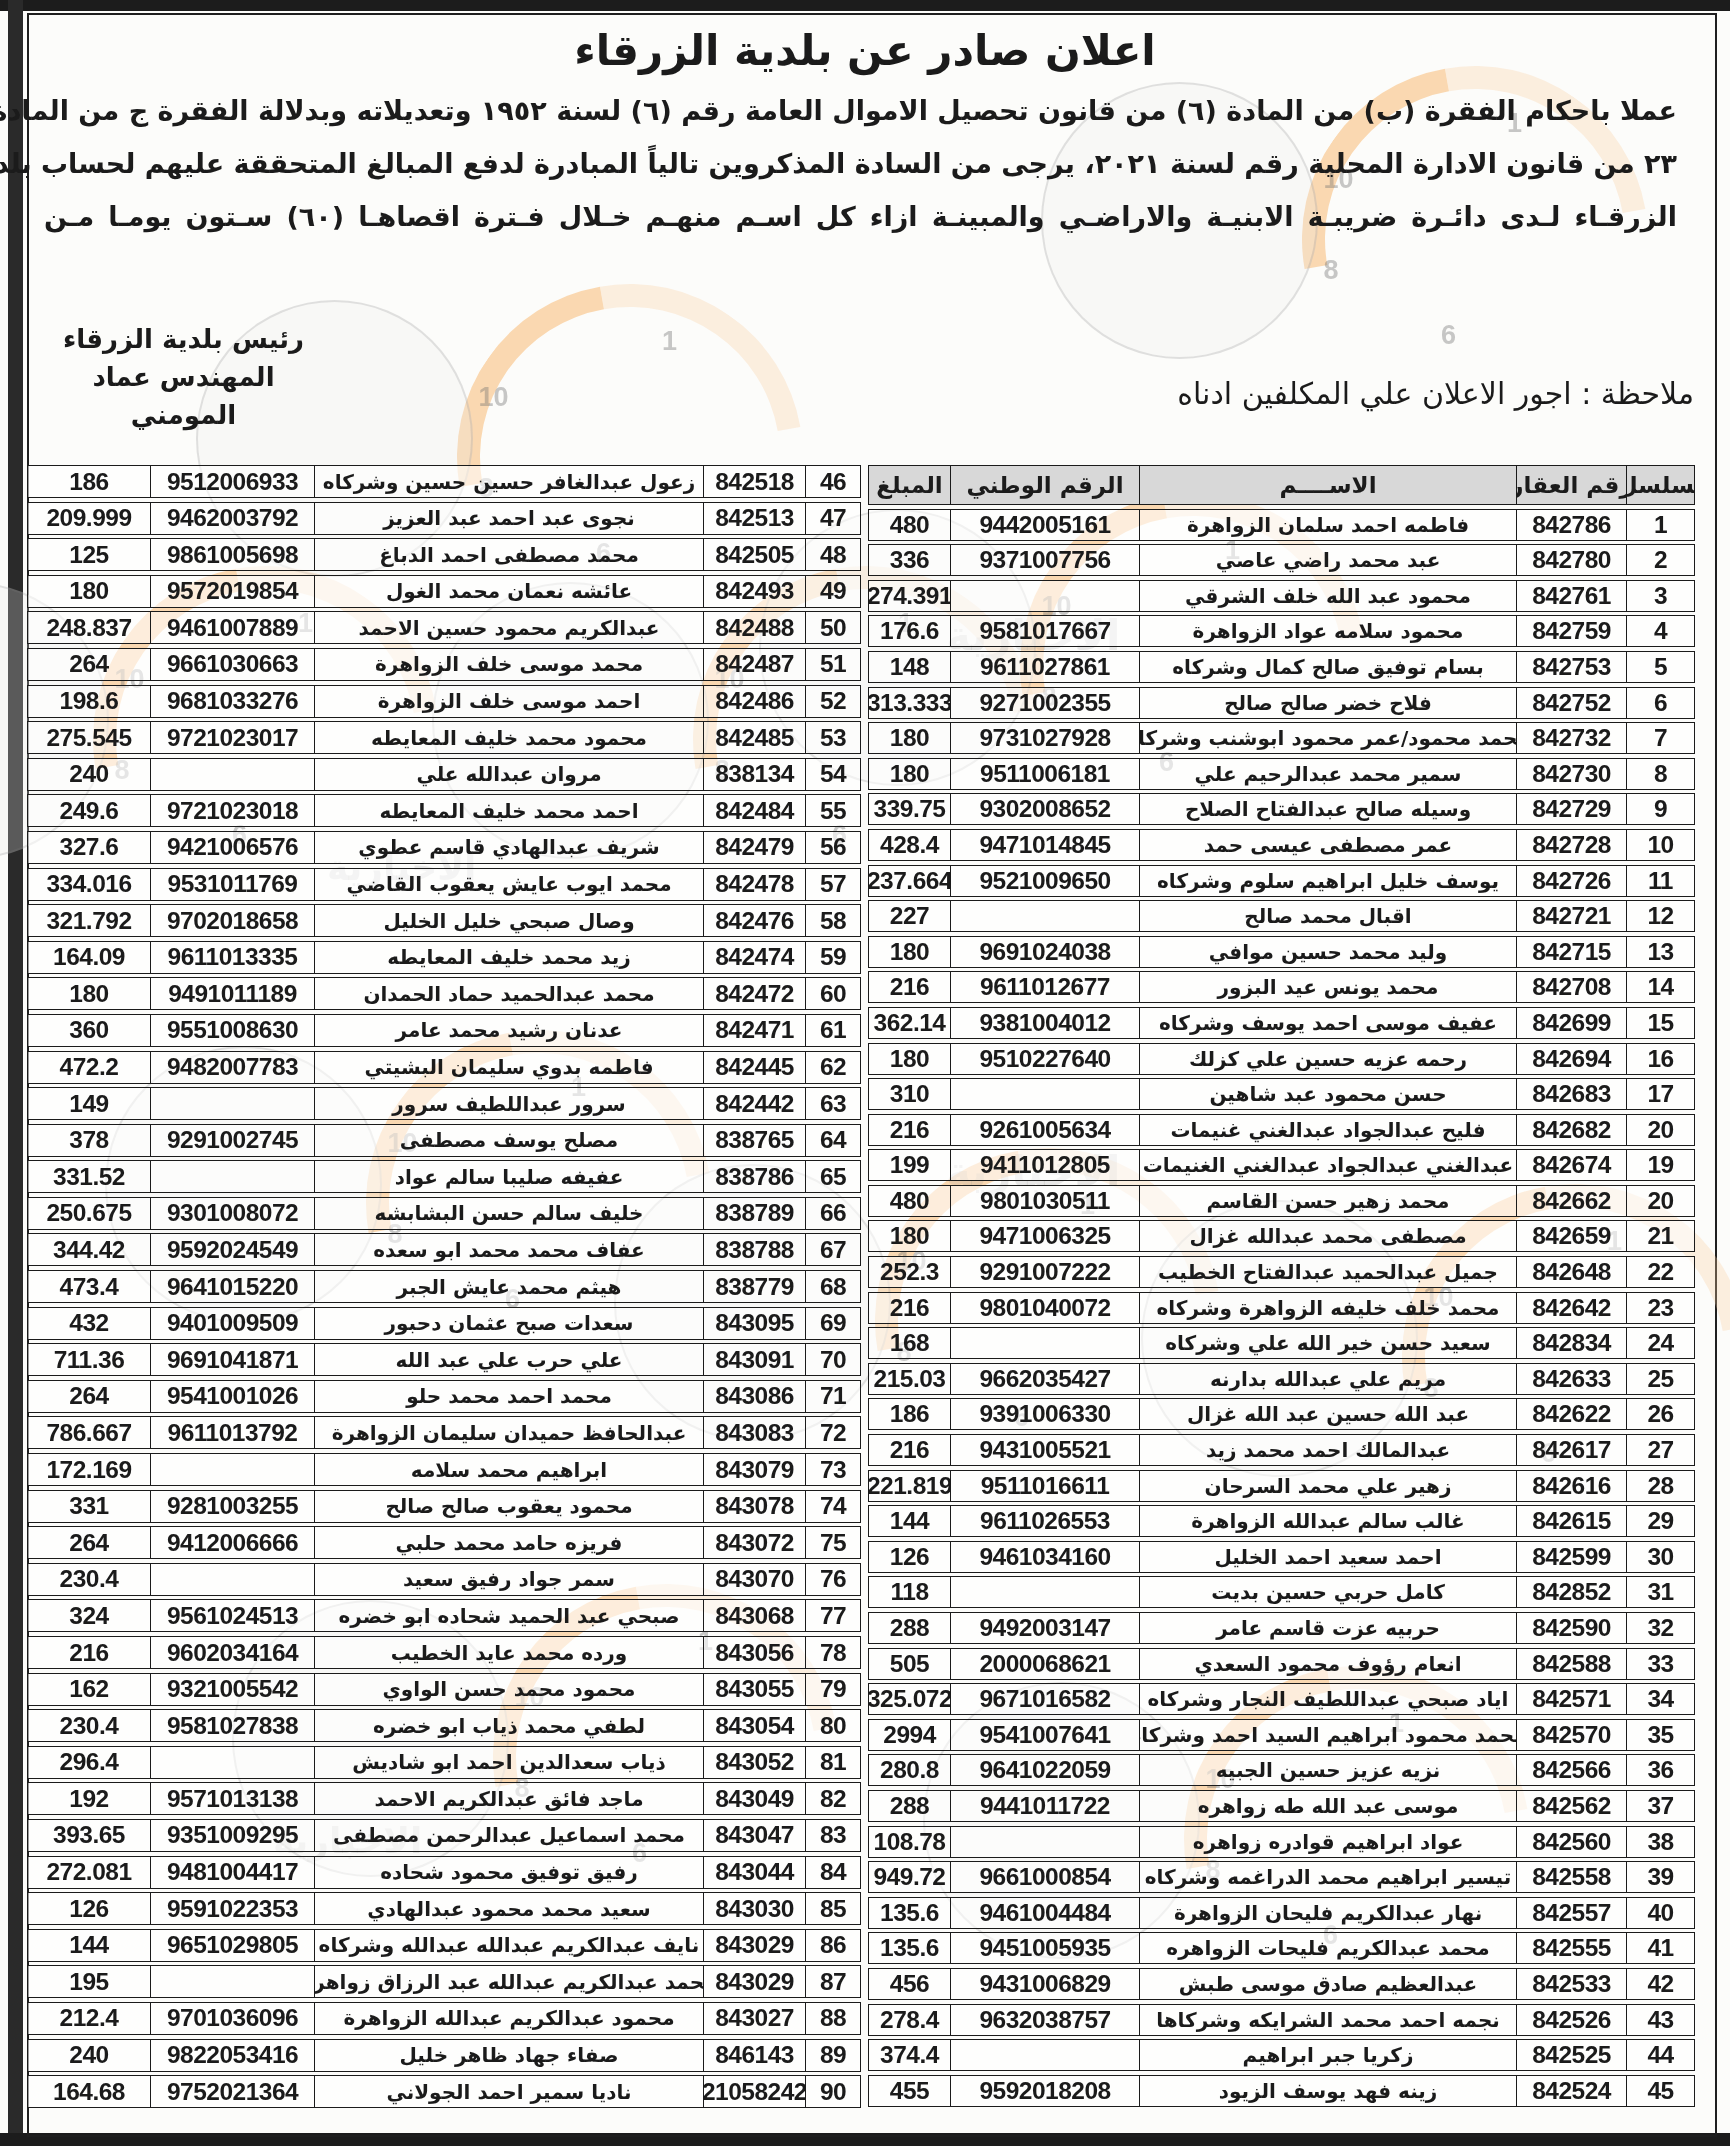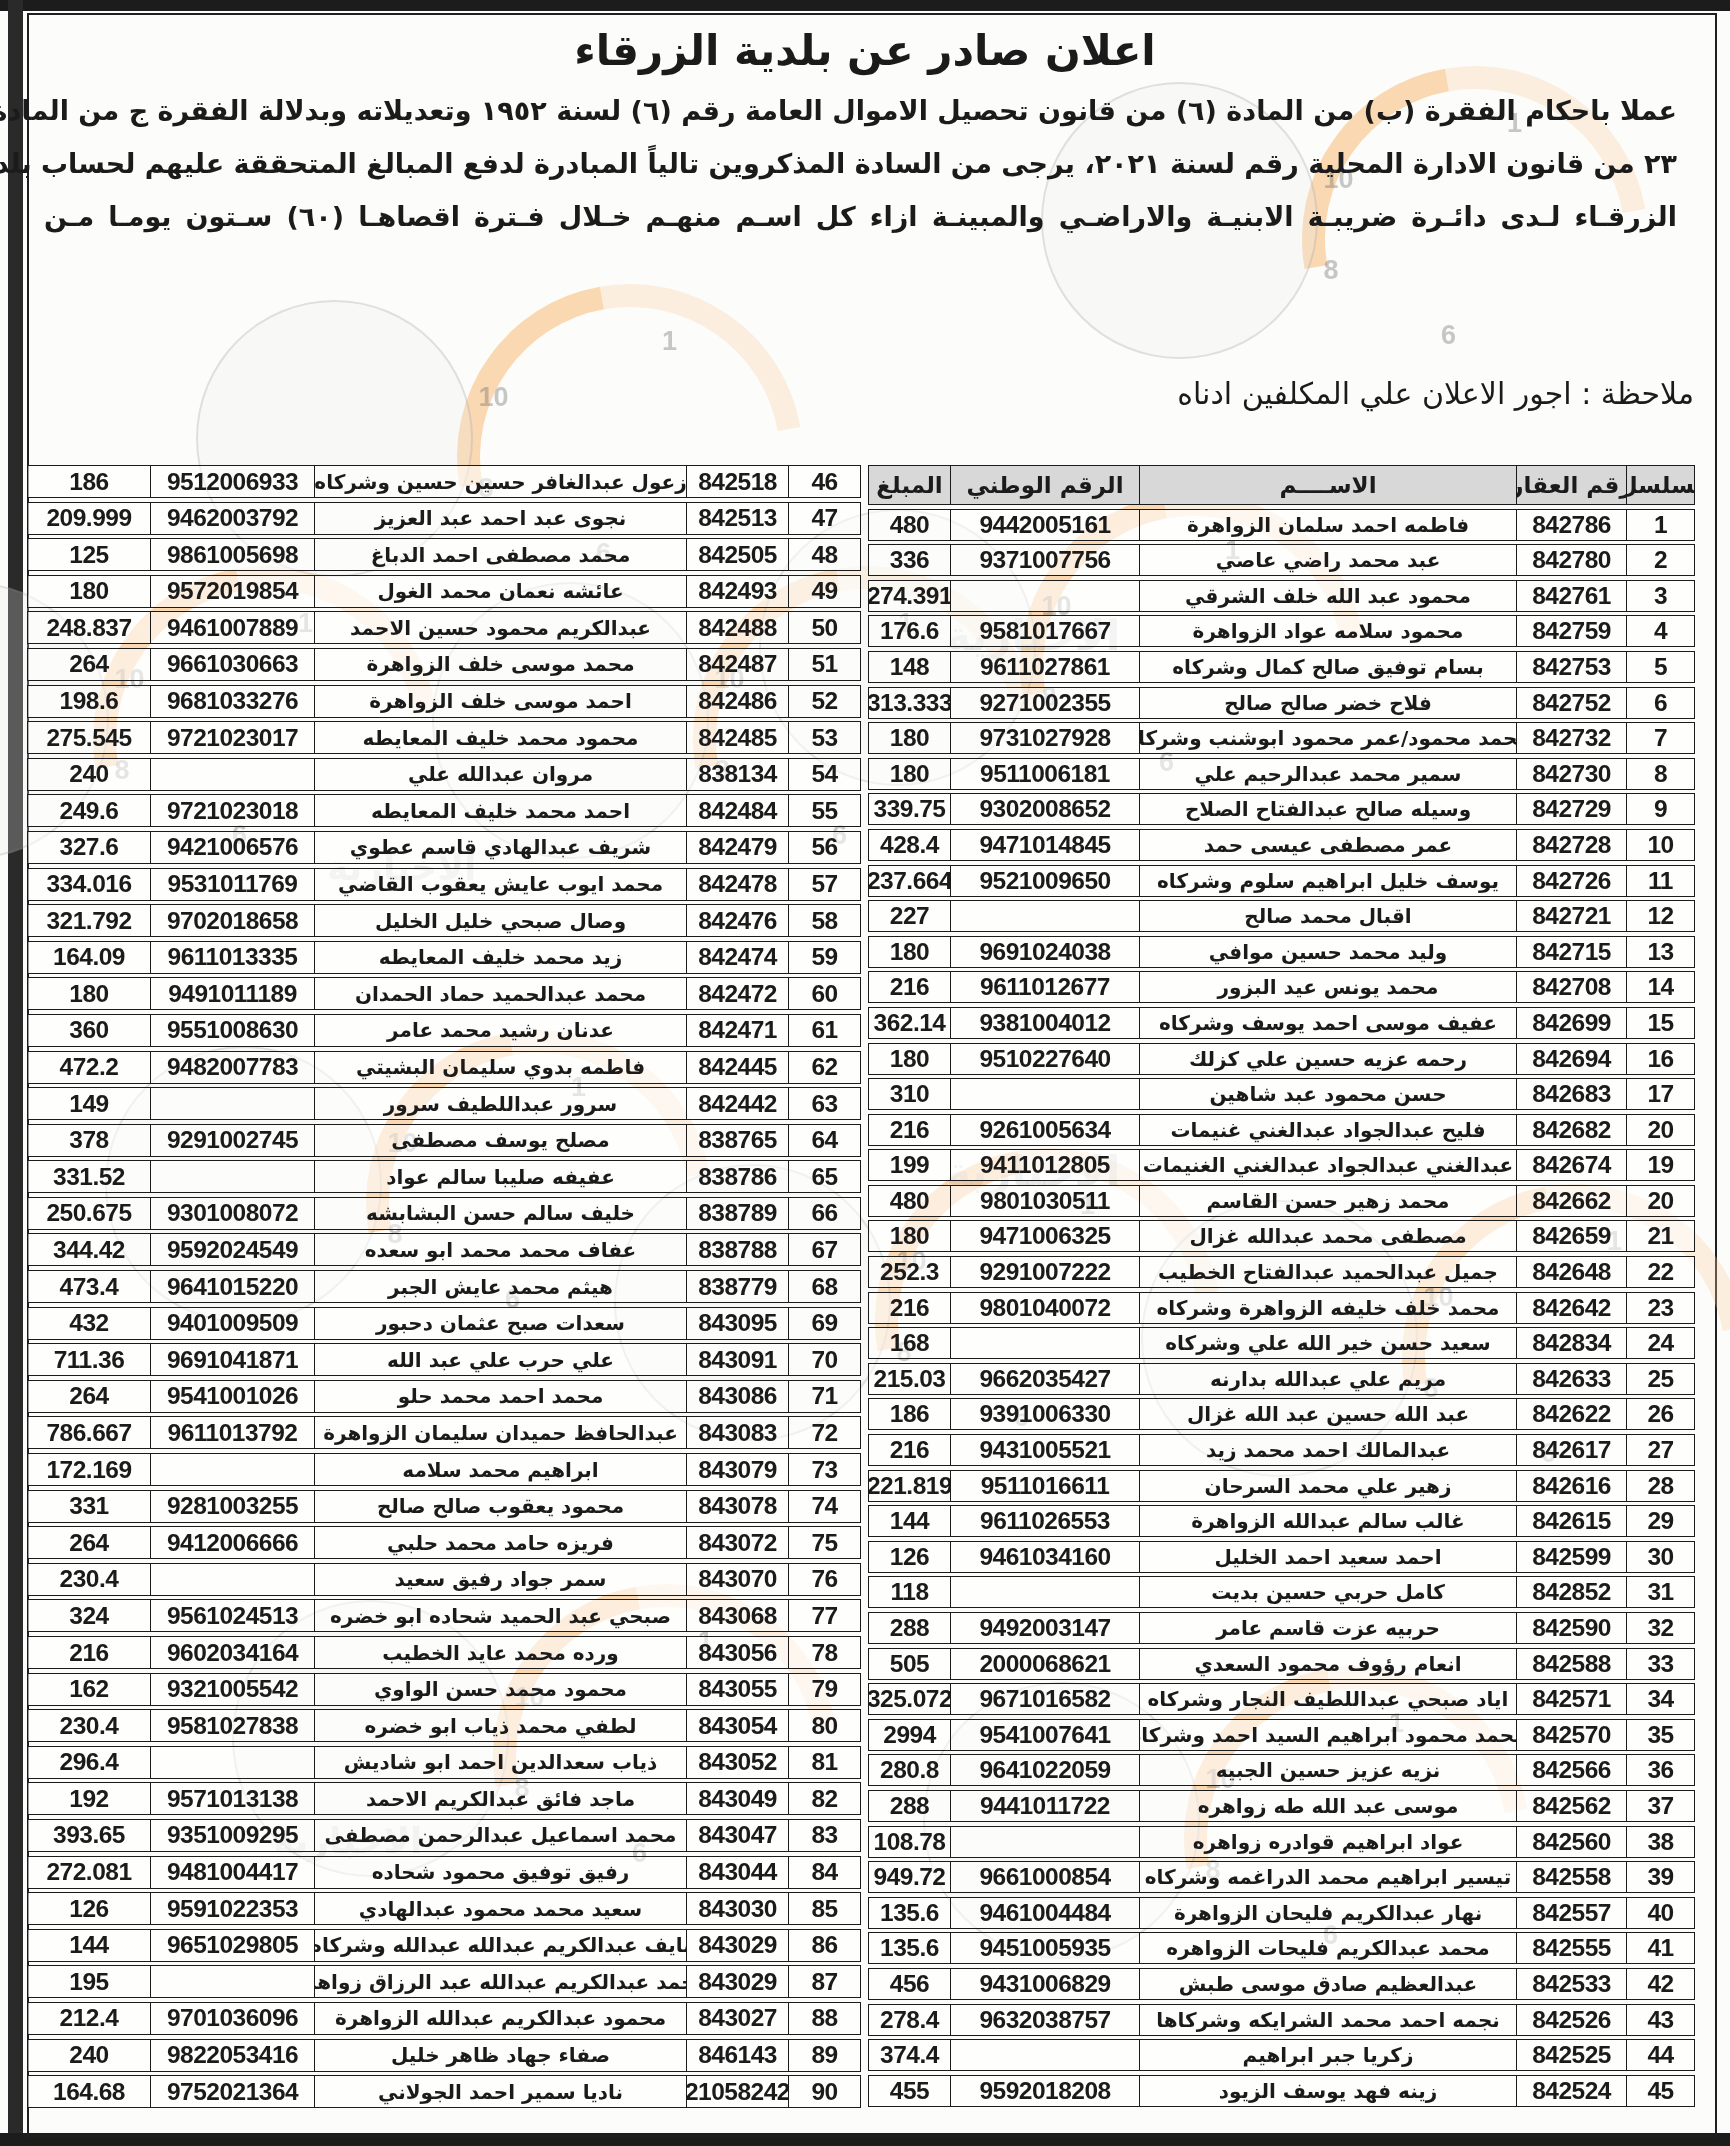--- a/index.html
+++ b/index.html
@@ -46,21 +46,21 @@
   .t-row > :not(:first-child){border-right:none;}
   .lt .cell{height:33px;}
   .head .cell{background:#d8d8d8;font-size:23px;font-weight:bold;height:40px;}
   .num{font-family:"Liberation Sans","DejaVu Sans",sans-serif;font-size:24.5px;font-weight:bold;letter-spacing:-0.5px;}
   .name{font-size:20px;font-weight:bold;}
   
   .rt .c-serial{width:69px;}  .rt .c-property{width:110px;}
   .rt .c-name{flex:1;}        .rt .c-national_id{width:189px;}
   .rt .c-amount{width:82px;}
   
-  .lt .c-serial{width:73px;}  .lt .c-property{width:102px;}
+  .lt .c-serial{width:56px;}  .lt .c-property{width:102px;}
   .lt .c-name{flex:1;}        .lt .c-national_id{width:164px;text-align:right;}
   .lt .c-amount{width:123px;}
   
   .wm-layer{position:absolute;inset:0;z-index:1;pointer-events:none;}
   .wm{position:absolute;}
   .wm-ring{
     position:absolute;width:273px;height:273px;border-radius:50%;
     border:2.7px solid rgba(125,125,125,0.20);background:rgba(235,235,235,0.25);
   }
   .wm-cres{
@@ -178,20 +178,24 @@
 
   <div class="content">
     <div class="doc-title">اعلان صادر عن بلدية الزرقاء</div>
 
     <div class="para">
       <div class="para-line">عملا باحكام الفقرة (ب) من المادة (٦) من قانون تحصيل الاموال العامة رقم (٦) لسنة ١٩٥٢ وتعديلاته وبدلالة الفقرة ج من المادة</div>
       <div class="para-line">٢٣ من قانون الادارة المحلية رقم لسنة ٢٠٢١، يرجى من السادة المذكروين تالياً المبادرة لدفع المبالغ المتحققة عليهم لحساب بلدية</div>
       <div class="para-line">الزرقـاء لـدى دائـرة ضريبـة الابنيـة والاراضـي والمبينـة ازاء كل اسـم منهـم خـلال فـترة اقصاهـا (٦٠) سـتون يومـا مـن</div>
     </div>
 
+    <div class="signature">
+      <div>رئيس بلدية الزرقاء</div>
+      <div>المهندس عماد المومني</div>
+    </div>
 
     <div class="note-line">ملاحظة : اجور الاعلان علي المكلفين ادناه</div>
 
     <div class="tbl rt" id="right-table">
       <div class="t-row head">
         <div class="cell c-serial">تسلسل</div>
         <div class="cell c-property">رقم العقار</div>
         <div class="cell c-name">الاســــم</div>
         <div class="cell c-national_id">الرقم الوطني</div>
         <div class="cell c-amount">المبلغ</div>

